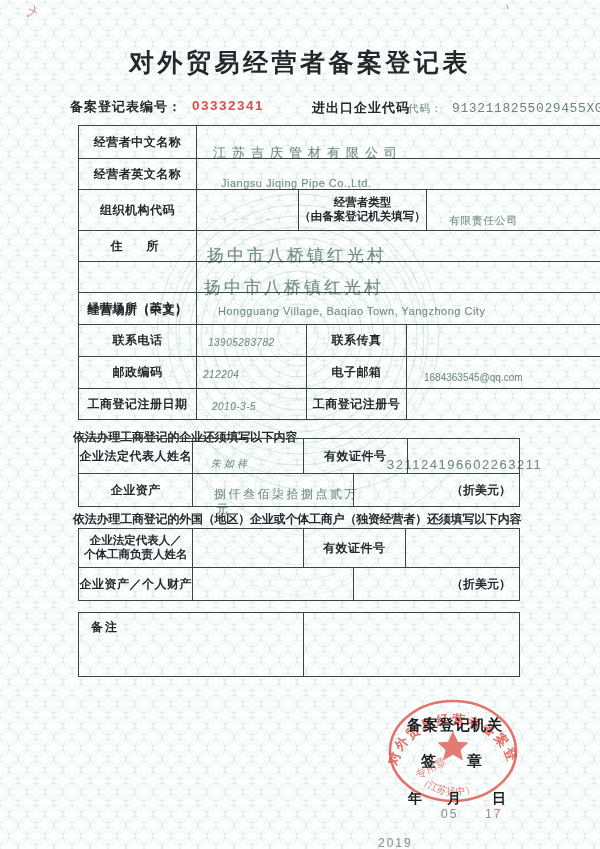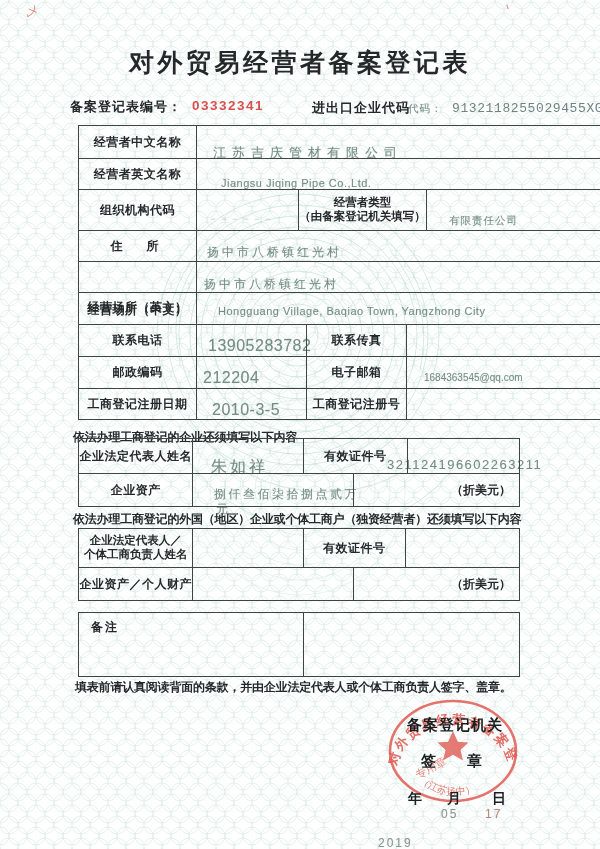--- a/index.html
+++ b/index.html
@@ -21,23 +21,23 @@
   .title{left:0;top:46px;width:600px;text-align:center;font-size:25px;font-weight:bold;letter-spacing:3.5px;}
   .meta{font-size:13px;font-weight:bold;letter-spacing:1px;}
   .meta-val-red{font-size:13.5px;font-weight:bold;color:var(--accent-red,#d8504e);letter-spacing:1.5px;}
   .meta-val-gray{font-size:13px;color:#70837f;letter-spacing:.6px;font-family:Liberation Mono, monospace;}
   .sect{font-size:12px;font-weight:bold;letter-spacing:-.2px;white-space:nowrap;}
   .notice{font-size:12px;font-weight:bold;letter-spacing:-.2px;white-space:nowrap;}
   
   .ghost{position:absolute;color:rgba(96,122,114,.8);white-space:nowrap;
          text-shadow:0 0 1px rgba(96,122,114,.35);}
   .g-cn{font-size:13px;letter-spacing:6px;}
-  .g-cn2{font-size:12px;letter-spacing:3px;}
+  .g-cn2{font-size:17px;letter-spacing:3px;}
   .g-en{font-size:11px;letter-spacing:.5px;}
-  .g-num{font-size:16px;letter-spacing:.5px;}
+  .g-num{font-size:10px;letter-spacing:.5px;font-style:italic;}
   .g-id{font-size:13px;letter-spacing:1.5px;}
   .g-email{font-size:10px;}
   .g-type{font-size:10.5px;letter-spacing:1px;}
   .g-cap{font-size:12px;letter-spacing:2.5px;}
   .g-dash{font-size:10px;letter-spacing:1px;opacity:.45;}
   .g-date{font-size:12px;letter-spacing:2px;color:rgba(130,140,136,.85);}
   .g-date.red{color:rgba(190,120,114,.85);}
   
   .stamp-black{font-weight:bold;color:#1c1f21;white-space:nowrap;z-index:6;}
   .red-mark{color:rgba(214,86,80,.75);font-size:11px;z-index:5;}
@@ -123,21 +123,21 @@
     </div>
     <div class="trow" style="height:31px;">
       <div class="cell nol lbl" style="width:117px;letter-spacing:6px;">住　所</div>
       <div class="cell" style="width:325px;"></div>
     </div>
     <div class="trow" style="height:31px;">
       <div class="cell nol lbl" style="width:117px;margin-top:48px;">经营场所（中文）</div>
       <div class="cell" style="width:325px;"></div>
     </div>
     <div class="trow" style="height:32px;">
-      <div class="cell nol lbl" style="width:117px;font-family:Liberation Mono, monospace;">经营场所（英文）</div>
+      <div class="cell nol lbl" style="width:117px;">经营场所（英文）</div>
       <div class="cell" style="width:325px;"></div>
     </div>
     <div class="trow" style="height:32px;">
       <div class="cell nol lbl" style="width:117px;">联系电话</div>
       <div class="cell" style="width:110px;"></div>
       <div class="cell lbl" style="width:100px;">联系传真</div>
       <div class="cell" style="width:115px;"></div>
     </div>
     <div class="trow" style="height:32px;">
       <div class="cell nol lbl" style="width:117px;">邮政编码</div>
@@ -186,21 +186,20 @@
     </div>
   </div>
 
   <div class="tbl" style="left:78px;top:612px;width:442px;z-index:1;">
     <div class="trow first" style="height:63px;">
       <div class="cell nol lbl remark-lbl" style="width:225px;letter-spacing:2px;">备注</div>
       <div class="cell" style="width:217px;"></div>
     </div>
   </div>
 
-  <div class="abs notice" style="left:75px;top:679px;z-index:1;">填表前请认真阅读背面的条款，并由企业法定代表人或个体工商负责人签字、盖章。</div>
 
   <span class="ghost g-cn" style="left:213px;top:144px;">江苏吉庆管材有限公司</span>
   <span class="ghost g-en" style="left:221px;top:177px;">Jiangsu Jiqing Pipe Co.,Ltd.</span>
   <span class="ghost g-dash" style="left:208px;top:212px;">－－－－－－</span>
   <span class="ghost g-type" style="left:449px;top:214px;">有限责任公司</span>
   <span class="ghost g-cn2" style="left:207px;top:244px;">扬中市八桥镇红光村</span>
   <span class="ghost g-cn2" style="left:204px;top:276px;">扬中市八桥镇红光村</span>
   <span class="ghost g-en" style="left:218px;top:305px;">Hongguang Village, Baqiao Town, Yangzhong City</span>
   <span class="ghost g-num" style="left:208px;top:337px;">13905283782</span>
   <span class="ghost g-num" style="left:203px;top:369px;">212204</span>

